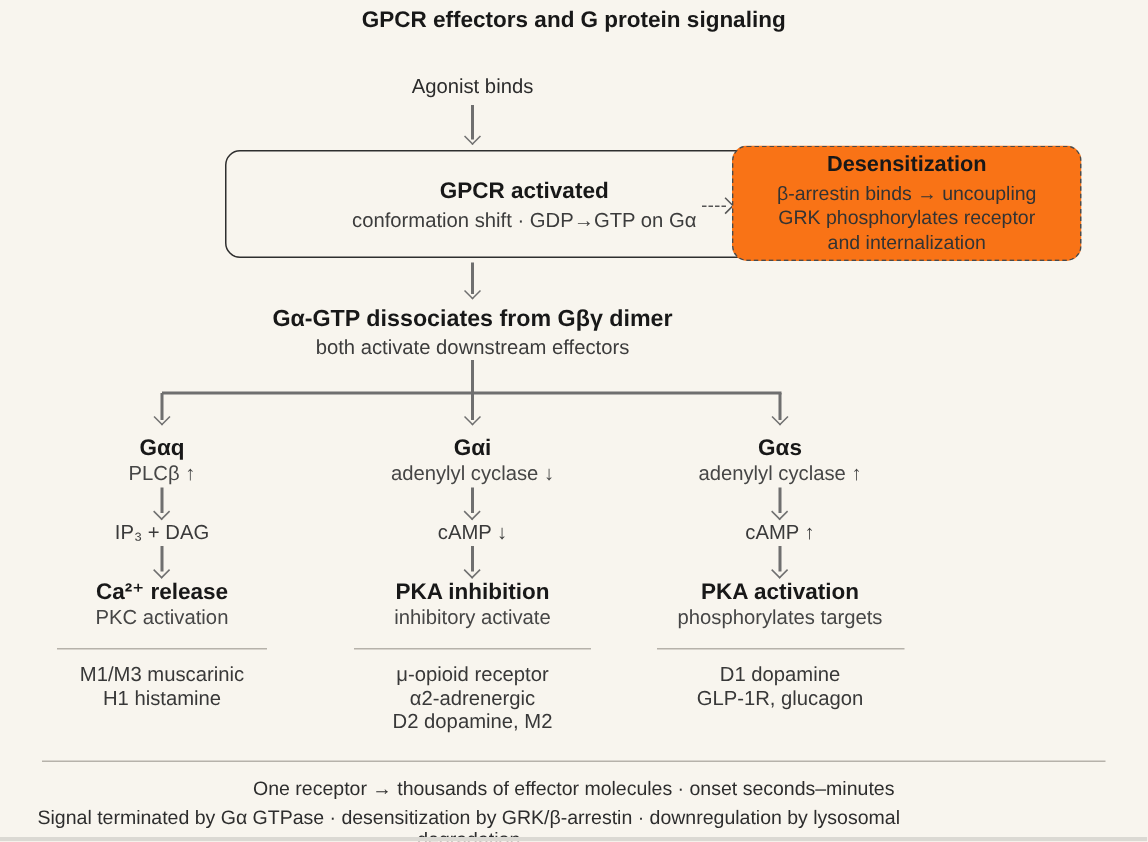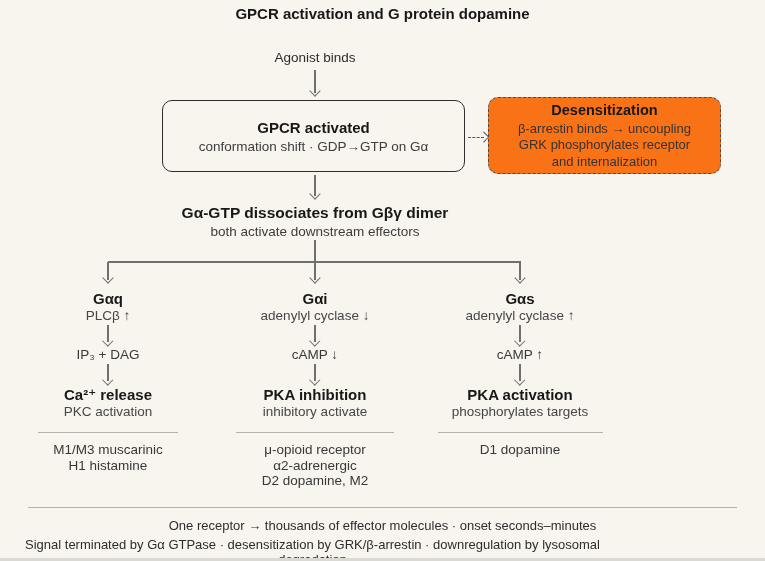--- a/index.html
+++ b/index.html
@@ -24,23 +24,23 @@
     transform:rotate(45deg); }
 
   
   .arr-r { position:absolute; height:13px; }
   .arr-r .shaft { position:absolute; top:50%; left:0; right:3px; height:0;
     border-top:1.5px dashed #555; }
   .arr-r .head { position:absolute; right:0; top:50%; width:6.5px; height:6.5px;
     margin-top:-3.8px; border-right:1.4px solid #555; border-top:1.4px solid #555;
     transform:rotate(45deg); }
 
-  .gpcr-box { position:absolute; left:162px; top:100px; width:301px; height:70px;
+  .gpcr-box { position:absolute; left:150px; top:100px; width:301px; height:70px;
     border:1.5px solid #2e2e2e; border-radius:10px; background:#f8f5ee;
-    display:flex; flex-direction:column; align-items:center; justify-content:center; gap:3px; }
+    display:flex; flex-direction:column; align-items:center; justify-content:center; gap:3px;padding-left:48px; }
   .gpcr-box .bt { font-size:15px; font-weight:bold; color:#181818; }
   .gpcr-box .bs { font-size:13.5px; color:#3c3c3c; }
 
   .desens-box { position:absolute; left:488px; top:97px; width:231px; height:75px;
     border:1.5px dashed #4a4a4a; border-radius:10px; background:#f97316;
     display:flex; flex-direction:column; align-items:center; justify-content:center; gap:1px; }
   .desens-box .bt { font-size:14.5px; font-weight:bold; color:#181818; margin-bottom:2px; }
   .desens-box .bl { font-size:13px; color:#333333; line-height:15.5px; }
 
   .dissoc { position:absolute; top:204px; left:115px; width:400px; text-align:center; }
@@ -71,21 +71,21 @@
     font-size:13px; color:#2d2d2d; }
   .footer-2 { position:absolute; top:537px; left:0; width:625px; text-align:center;
     font-size:13px; color:#2d2d2d; }
   .bottom-edge { position:absolute; left:0; right:0; bottom:0; height:3px; background:#dbd9d3; }
 </style>
 </head>
 <body>
 
 <div class="canvas">
 
-  <div class="page-title">GPCR activation and G protein dopamine</div>
+  <div class="page-title">GPCR effectors and G protein signaling</div>
 
   <div class="agonist-label">Agonist binds</div>
 
   <div class="arr-v" style="left:308.5px; top:70px; height:26px;">
     <span class="shaft"></span>
     <span class="head"></span>
   </div>
 
   <div class="gpcr-box">
     <div class="bt">GPCR activated</div>
@@ -178,20 +178,21 @@
       </div>
     <div class="mid">cAMP ↑</div>
     <div class="arrw">
         <span class="shaft"></span>
         <span class="head"></span>
       </div>
     <div class="result">PKA activation</div>
     <div class="rnote">phosphorylates targets</div>
     <div class="divider" style="width:165px;"></div>
     <div class="rec">D1 dopamine</div>
+    <div class="rec">GLP-1R, glucagon</div>
   </div>
 
   <div class="footer-divider"></div>
   <div class="footer-1">One receptor → thousands of effector molecules · onset seconds–minutes</div>
   <div class="footer-2">Signal terminated by Gα GTPase · desensitization by GRK/β-arrestin · downregulation by lysosomal degradation</div>
   <div class="bottom-edge"></div>
 
 </div>
 
 </body></html>

